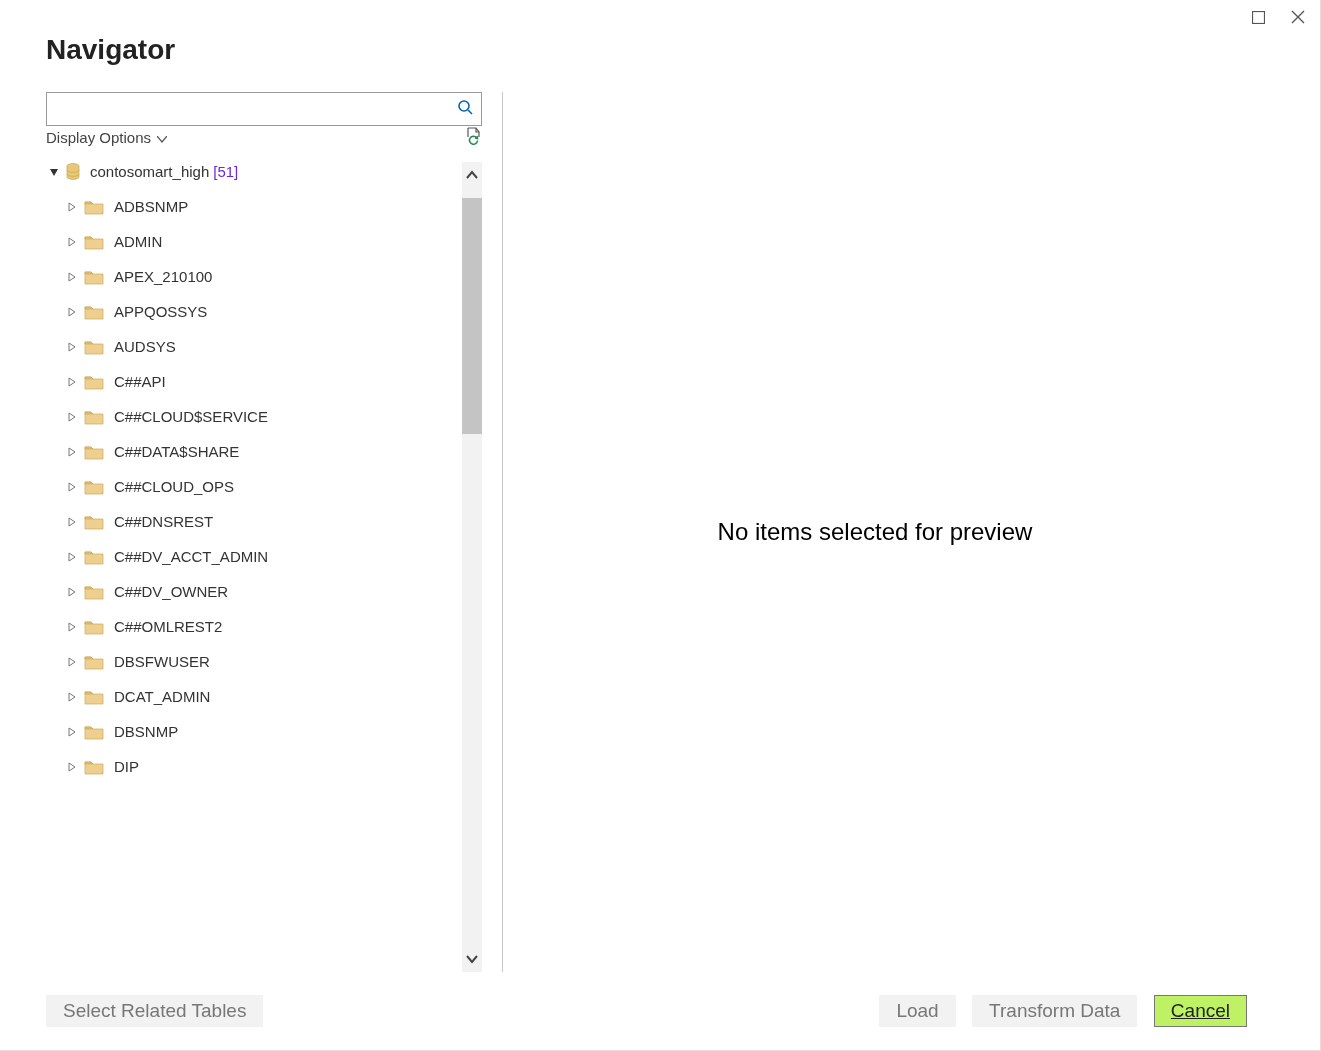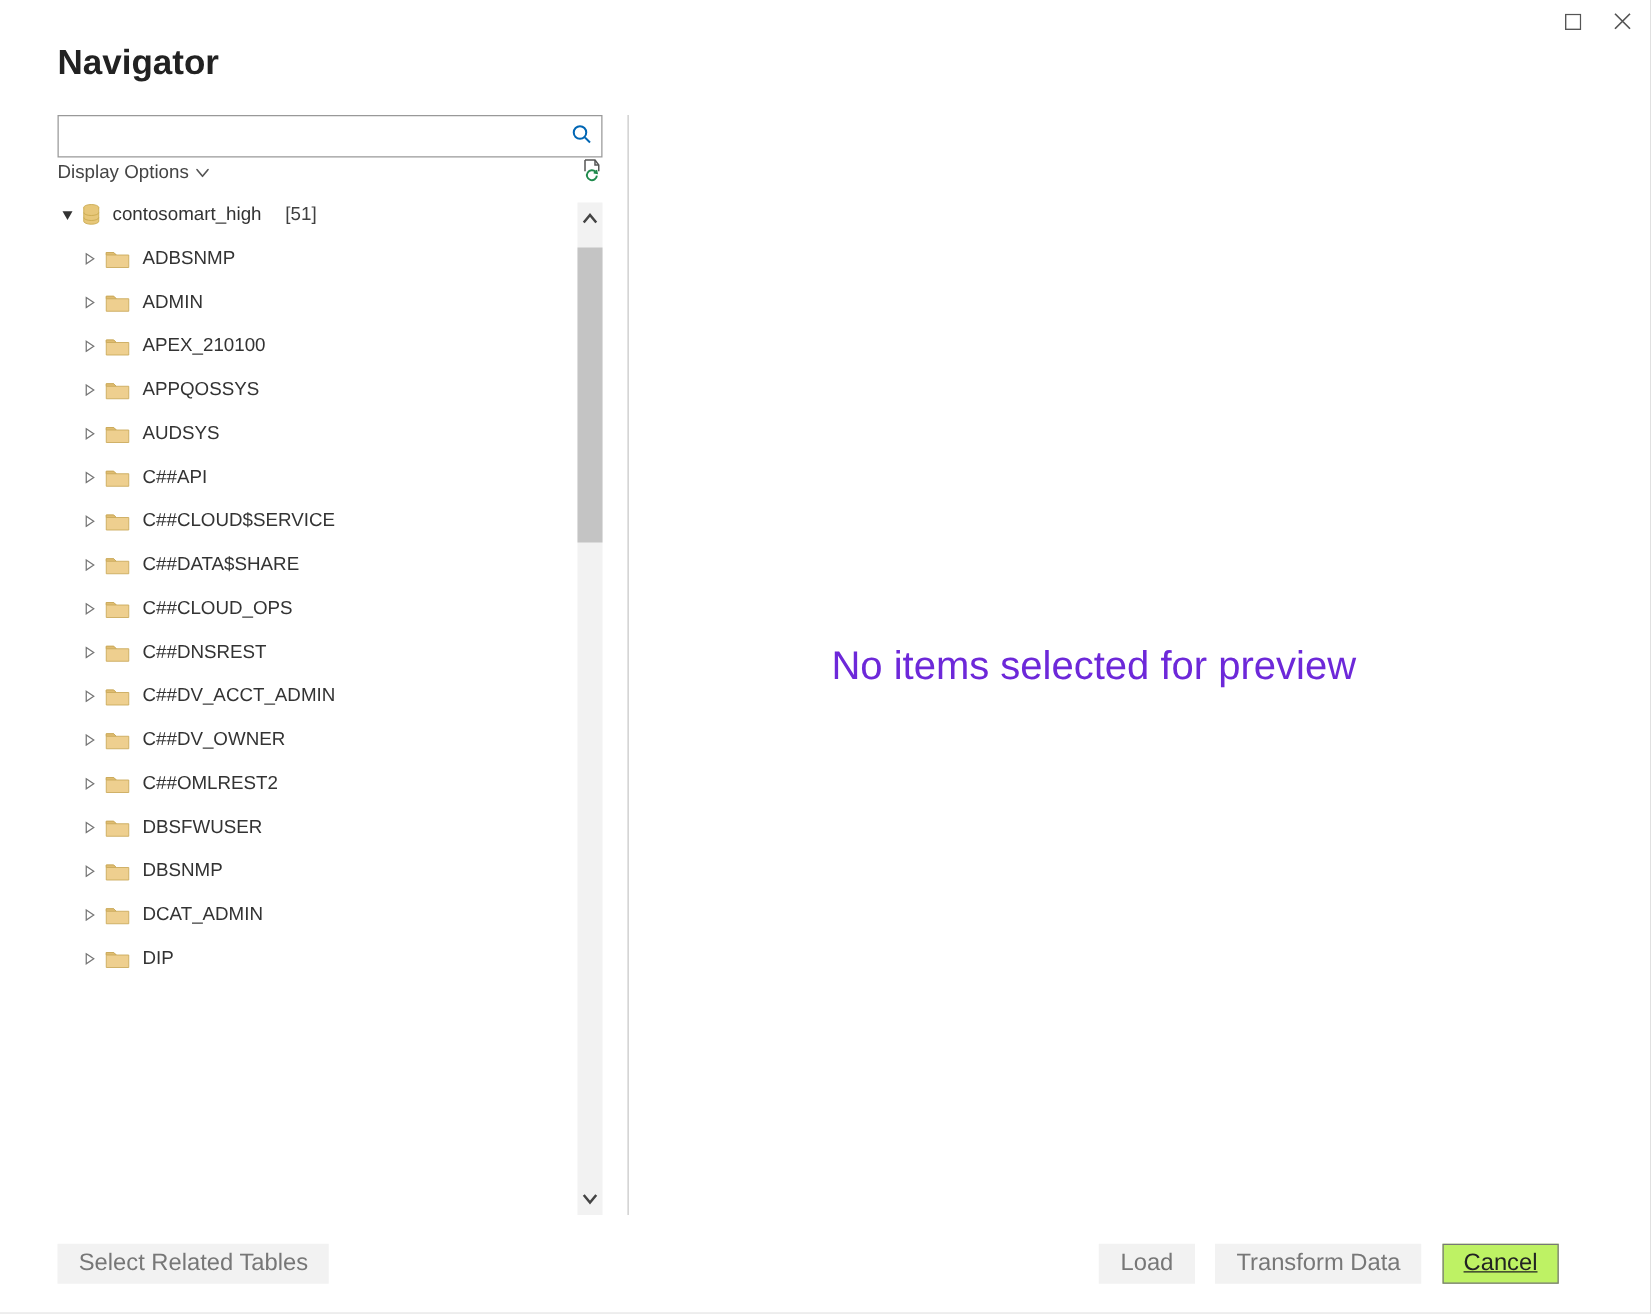--- a/index.html
+++ b/index.html
@@ -103,21 +103,21 @@
   .db-icon {
     width: 14px; height: 18px;
     margin-right: 10px;
     display:inline-flex; align-items:center; justify-content:center;
   }
   .folder-icon {
     width: 20px; height: 16px;
     margin-right: 10px;
     display:inline-flex; align-items:center; justify-content:center;
   }
-  .count { color:#404040; margin-left: 19px; }
+  .count { color:#6d28d9; margin-left: 4px; }
 
   .fake-scrollbar {
     width: 20px;
     background: #f2f2f2;
     margin-left: 4px;
     position: relative;
     margin-top: 8px;
   }
   .fake-scrollbar .arrow {
     position: absolute; left:0; right:0; height: 26px;
@@ -139,22 +139,22 @@
     margin: 0 0 0 20px;
   }
 
   .right-col {
     flex: 1 1 auto;
     display: flex;
     align-items: center;
     justify-content: center;
   }
   .preview-msg {
-    color: #6d28d9;
-    font-size: 32px;
+    color: #000000;
+    font-size: 24px;
     font-weight: 400;
   }
 
   .footer {
     height: 78px;
     display: flex;
     align-items: center;
     justify-content: space-between;
   }
   .btn {
@@ -455,35 +455,35 @@
                   <svg width="8" height="10" viewBox="0 0 8 10">
                     <path d="M1 1 L7 5 L1 9 Z" fill="none" stroke="#777" stroke-width="1"></path>
                   </svg>
                 </span>
                 <span class="folder-icon">
                   <svg width="20" height="16" viewBox="0 0 20 16">
                     <path d="M1 3 L1 15 L19 15 L19 5 L9 5 L7 3 Z" fill="#eecf8f" stroke="#caa95a" stroke-width="0.7"></path>
                     <path d="M1 3 L7 3 L9 5 L1 5 Z" fill="#e0bd72" stroke="#caa95a" stroke-width="0.7"></path>
                   </svg>
                 </span>
+                <span>DCAT_ADMIN</span>
+              </li>
+              <li class="tree-node tree-child">
+                <span class="expander">
+                  <svg width="8" height="10" viewBox="0 0 8 10">
+                    <path d="M1 1 L7 5 L1 9 Z" fill="none" stroke="#777" stroke-width="1"></path>
+                  </svg>
+                </span>
+                <span class="folder-icon">
+                  <svg width="20" height="16" viewBox="0 0 20 16">
+                    <path d="M1 3 L1 15 L19 15 L19 5 L9 5 L7 3 Z" fill="#eecf8f" stroke="#caa95a" stroke-width="0.7"></path>
+                    <path d="M1 3 L7 3 L9 5 L1 5 Z" fill="#e0bd72" stroke="#caa95a" stroke-width="0.7"></path>
+                  </svg>
+                </span>
                 <span>DBSNMP</span>
-              </li>
-              <li class="tree-node tree-child">
-                <span class="expander">
-                  <svg width="8" height="10" viewBox="0 0 8 10">
-                    <path d="M1 1 L7 5 L1 9 Z" fill="none" stroke="#777" stroke-width="1"></path>
-                  </svg>
-                </span>
-                <span class="folder-icon">
-                  <svg width="20" height="16" viewBox="0 0 20 16">
-                    <path d="M1 3 L1 15 L19 15 L19 5 L9 5 L7 3 Z" fill="#eecf8f" stroke="#caa95a" stroke-width="0.7"></path>
-                    <path d="M1 3 L7 3 L9 5 L1 5 Z" fill="#e0bd72" stroke="#caa95a" stroke-width="0.7"></path>
-                  </svg>
-                </span>
-                <span>DCAT_ADMIN</span>
               </li>
               <li class="tree-node tree-child">
                 <span class="expander">
                   <svg width="8" height="10" viewBox="0 0 8 10">
                     <path d="M1 1 L7 5 L1 9 Z" fill="none" stroke="#777" stroke-width="1"></path>
                   </svg>
                 </span>
                 <span class="folder-icon">
                   <svg width="20" height="16" viewBox="0 0 20 16">
                     <path d="M1 3 L1 15 L19 15 L19 5 L9 5 L7 3 Z" fill="#eecf8f" stroke="#caa95a" stroke-width="0.7"></path>

